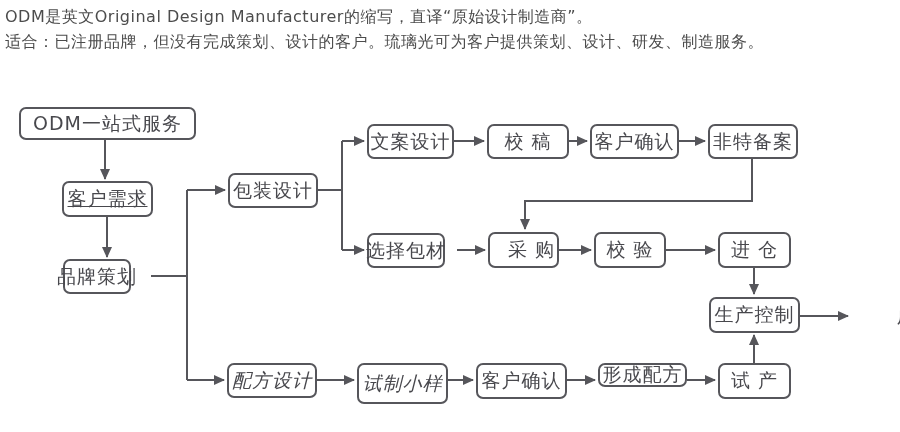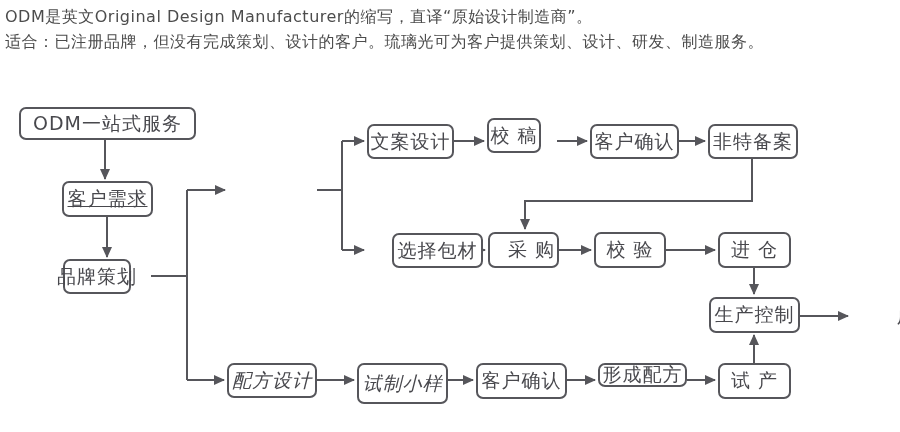--- a/index.html
+++ b/index.html
@@ -103,25 +103,26 @@
     <line class="connector" x1="754" y1="363" x2="754" y2="335" marker-end="url(#arrow)"></line>
     <line class="connector" x1="317" y1="380" x2="354" y2="380" marker-end="url(#arrow)"></line>
     <line class="connector" x1="448" y1="380" x2="473" y2="380" marker-end="url(#arrow)"></line>
     <line class="connector" x1="567" y1="380" x2="595" y2="380" marker-end="url(#arrow)"></line>
     <line class="connector" x1="687" y1="380" x2="715" y2="380" marker-end="url(#arrow)"></line>
   </svg>
 
   <div class="node" style="left:19px; top:107px; width:177px; height:33px;">ODM一站式服务</div>
   <div class="node" style="left:62px; top:181px; width:91px; height:36px;text-decoration:underline;">客户需求</div>
   <div class="node" style="left:63px; top:259px; width:68px; height:35px;">品牌策划</div>
+  <div class="node" style="left:228px; top:173px; width:90px; height:35px;">包装设计</div>
   <div class="node" style="left:367px; top:124px; width:87px; height:35px;">文案设计</div>
-  <div class="node" style="left:487px; top:118px; width:54px; height:35px;">校 稿</div>
+  <div class="node" style="left:487px; top:124px; width:82px; height:35px;">校 稿</div>
   <div class="node" style="left:590px; top:124px; width:89px; height:35px;">客户确认</div>
   <div class="node" style="left:708px; top:124px; width:90px; height:35px;">非特备案</div>
-  <div class="node" style="left:367px; top:233px; width:91px; height:35px;margin-left:25px;">选择包材</div>
+  <div class="node" style="left:367px; top:233px; width:78px; height:35px;">选择包材</div>
   <div class="node" style="left:488px; top:232px; width:71px; height:36px;padding-left:16px;">采 购</div>
   <div class="node" style="left:594px; top:232px; width:72px; height:36px;">校 验</div>
   <div class="node" style="left:718px; top:232px; width:73px; height:36px;">进 仓</div>
   <div class="node" style="left:709px; top:297px; width:91px; height:36px;">生产控制</div>
   <div class="node" style="left:227px; top:363px; width:90px; height:35px;font-style:italic;">配方设计</div>
   <div class="node" style="left:357px; top:363px; width:91px; height:41px;font-style:italic;">试制小样</div>
   <div class="node" style="left:476px; top:363px; width:91px; height:36px;">客户确认</div>
   <div class="node" style="left:598px; top:363px; width:89px; height:24px;">形成配方</div>
   <div class="node" style="left:718px; top:363px; width:73px; height:36px;">试 产</div>
   <div class="node plain" style="left:850px; top:300px; width:50px; height:32px;">成 品</div>

